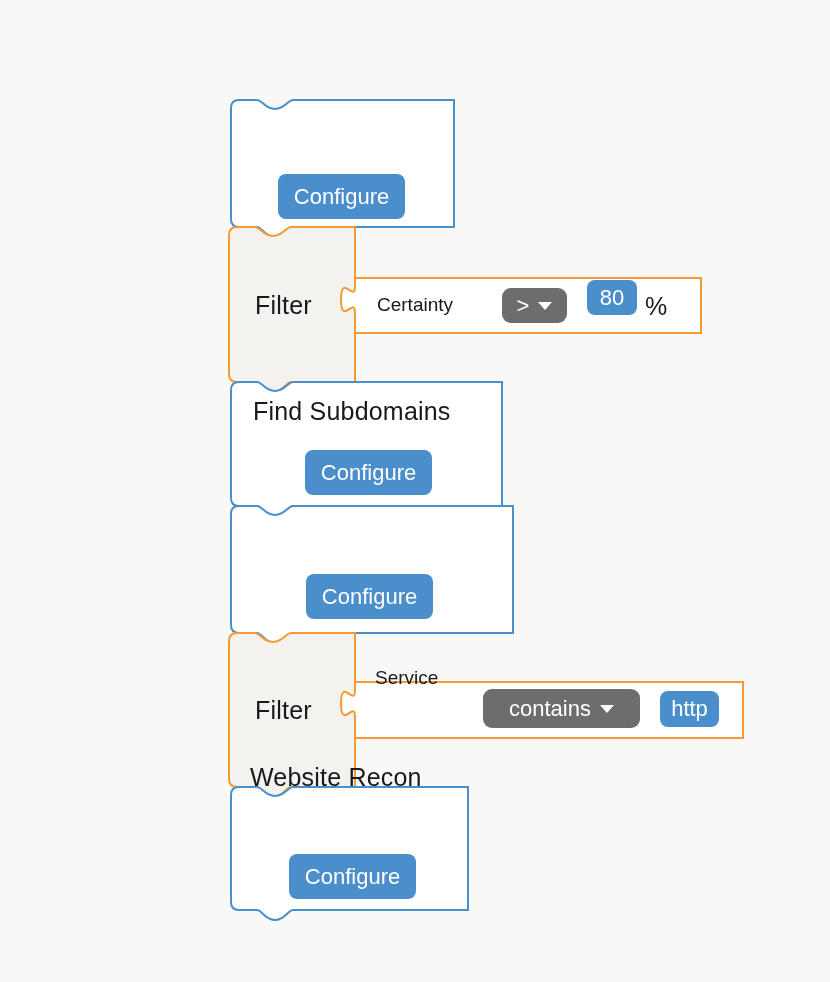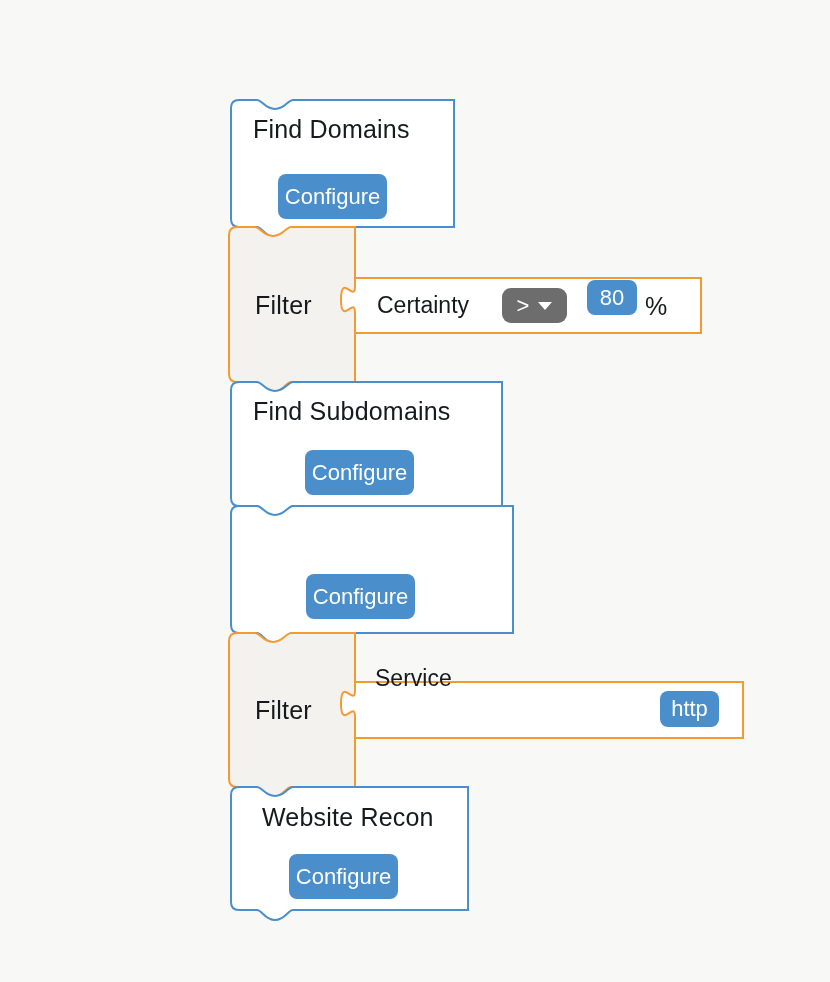--- a/index.html
+++ b/index.html
@@ -27,30 +27,30 @@
   .blk-tool{fill:var(--tool-fill);stroke:var(--tool-border);stroke-width:2;}
   .blk-filter{fill:var(--filter-fill);stroke:var(--filter-border);stroke-width:2;}
   .blk-row{fill:var(--tool-fill);stroke:var(--filter-border);stroke-width:2;}
   .ov{position:absolute;white-space:nowrap;}
   .title{
     font-size:25px;line-height:26px;font-weight:500;
     color:var(--text-dark);letter-spacing:.2px;
   }
   .cfg-btn{
     position:absolute;
-    width:109px;height:45px;
+    width:127px;height:45px;
     background:var(--accent-blue);
     border:none;border-radius:8px;
     color:#fff;font-size:22px;font-weight:400;
     font-family:"Liberation Sans","DejaVu Sans",sans-serif;
     display:flex;align-items:center;justify-content:center;
     cursor:pointer;padding:0;
   }
   .row-label{
-    font-size:23px;line-height:26px;font-weight:400;
+    font-size:19px;line-height:26px;font-weight:400;
     color:var(--text-dark);
   }
   .dropdown{
     position:absolute;
     background:var(--dropdown-grey);
     border-radius:9px;
     color:#fff;font-size:22px;
     display:flex;align-items:center;justify-content:center;
     gap:9px;cursor:pointer;
   }
@@ -88,37 +88,40 @@
 
     <path class="blk-tool" d="M 231,514 Q 231,506 239,506 H 257 c 5,0 8,9 18,9 c 10,0 13,-9 18,-9 H 513 V 633 H 293 c -5,0 -8,10 -18,10 c -10,0 -13,-10 -18,-10 H 239 Q 231,633 231,625 Z"></path>
 
     <path class="blk-filter" d="M 229,641 Q 229,633 237,633 H 255 c 5,0 8,9 18,9 c 10,0 13,-9 18,-9 H 355 V 787 H 291 c -5,0 -8,10 -18,10 c -10,0 -13,-10 -18,-10 H 237 Q 229,787 229,779 Z"></path>
 
     <path class="blk-row" d="M 355,682 V 690 c 0,18 -14,-14 -14,13.5 s 14,-4.5 14,13.5 V 738 H 743 V 682 Z"></path>
 
     <path class="blk-tool" d="M 231,795 Q 231,787 239,787 H 257 c 5,0 8,9 18,9 c 10,0 13,-9 18,-9 H 468 V 910 H 293 c -5,0 -8,10 -18,10 c -10,0 -13,-10 -18,-10 H 239 Q 231,910 231,902 Z"></path>
   </svg>
 
-  <div class="ov title" style="left:253px;top:116px;">Find Domains</div>
   <button class="cfg-btn" style="left:278px;top:174px;">Configure</button>
 
   <div class="ov title" style="left:255px;top:292px;font-weight:400;">Filter</div>
   <div class="ov row-label" style="left:377px;top:292px;">Certainty</div>
   <div class="dropdown" style="left:502px;top:288px;width:65px;height:35px;">
     <span>&gt;</span>
     <span class="caret"></span>
   </div>
   <div class="chip" style="left:587px;top:280px;width:50px;height:35px;">80</div>
   <div class="ov unit" style="left:645px;top:292px;">%</div>
 
   <div class="ov title" style="left:253px;top:398px;">Find Subdomains</div>
   <button class="cfg-btn" style="left:305px;top:450px;">Configure</button>
 
   <button class="cfg-btn" style="left:306px;top:574px;">Configure</button>
 
   <div class="ov title" style="left:255px;top:697px;font-weight:400;">Filter</div>
   <div class="ov row-label" style="left:375px;top:665px;">Service</div>
+  <div class="dropdown" style="left:483px;top:689px;width:157px;height:39px;">
+    <span>contains</span>
+    <span class="caret"></span>
+  </div>
   <div class="chip" style="left:660px;top:691px;width:59px;height:36px;">http</div>
 
-  <div class="ov title" style="left:250px;top:804px;margin-left:12px;">Website Recon</div>
+  <div class="ov title" style="left:250px;top:764px;">Website Recon</div>
   <button class="cfg-btn" style="left:289px;top:854px;">Configure</button>
 
 </div>
 
 </body></html>

